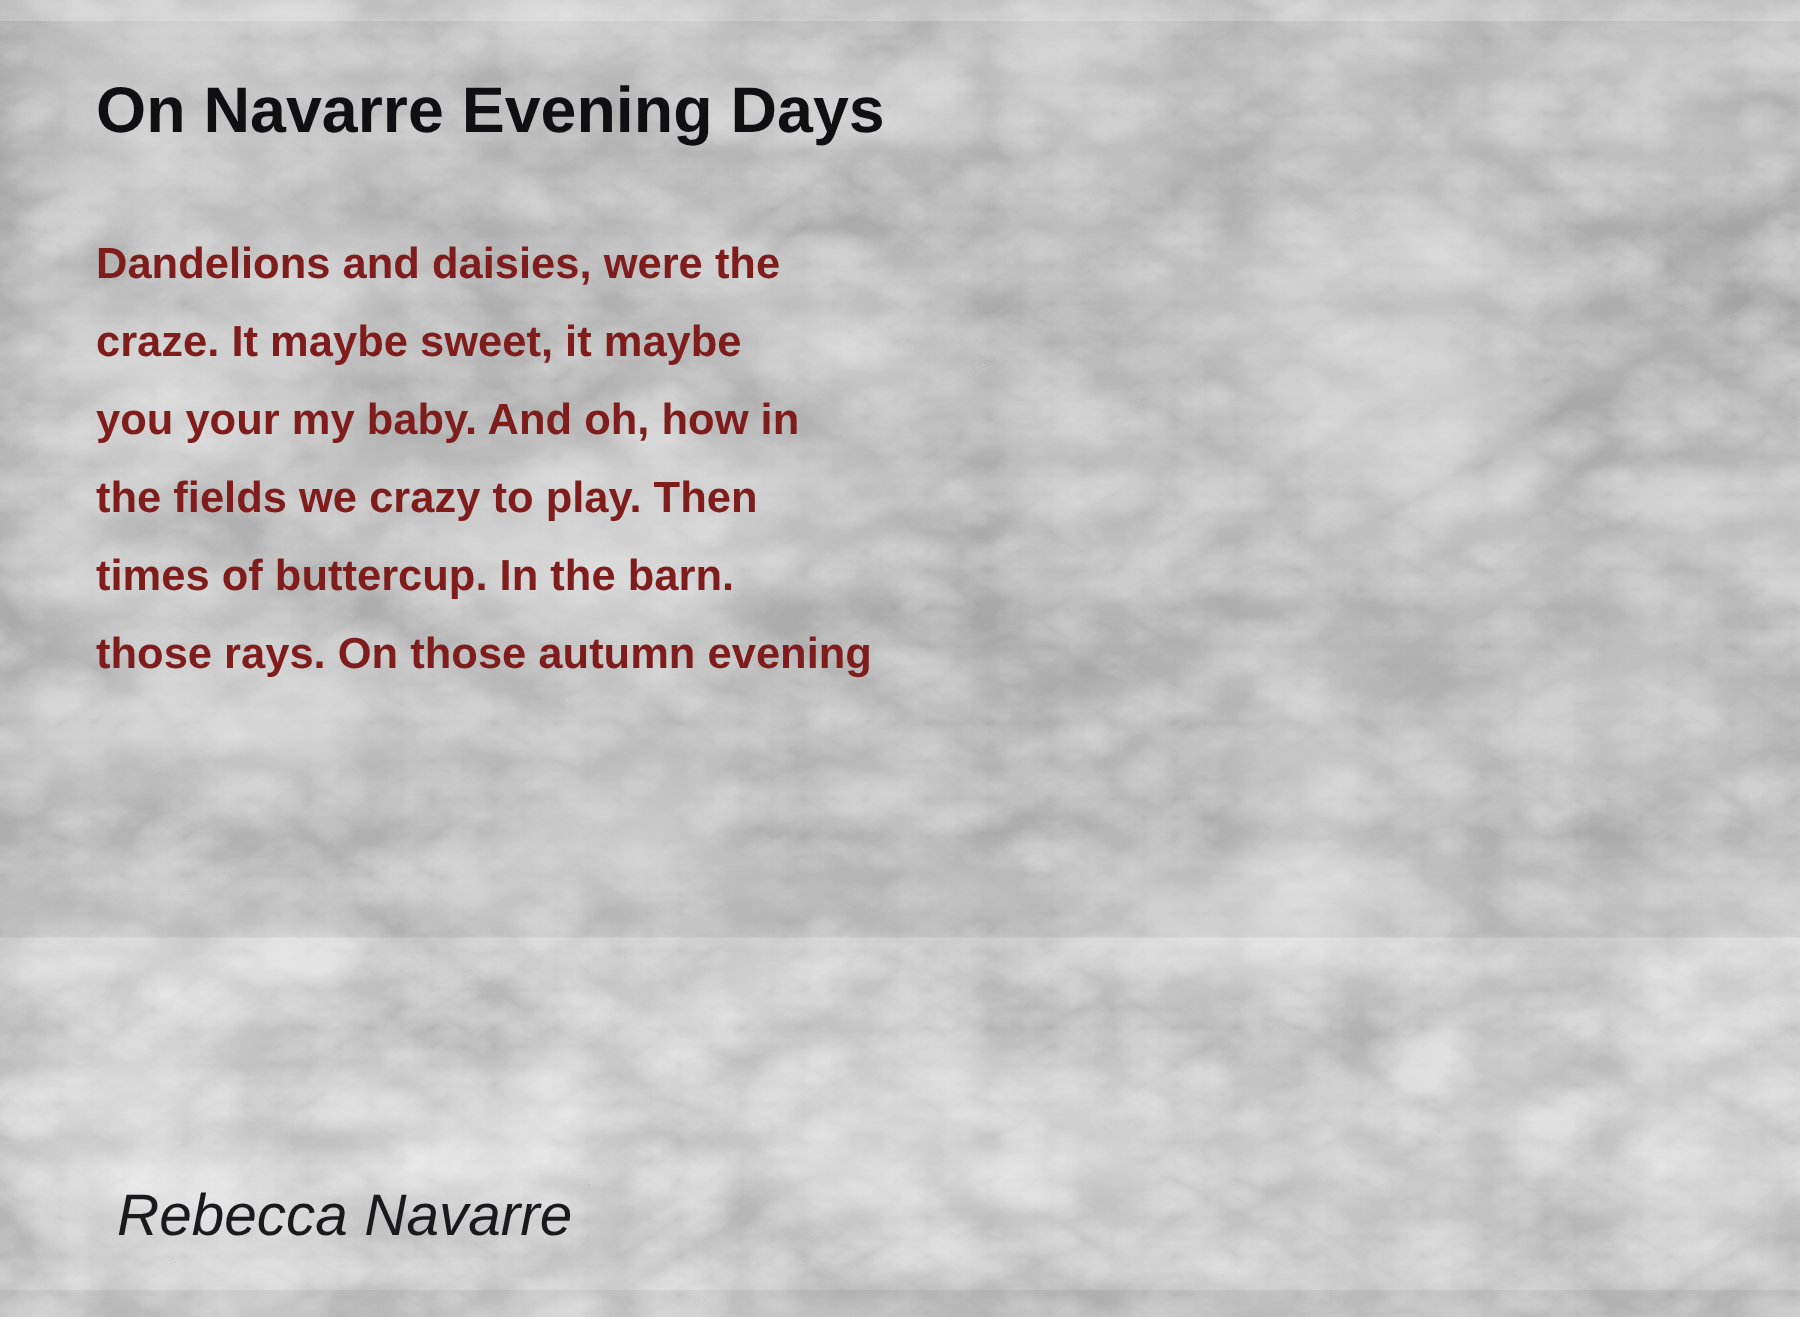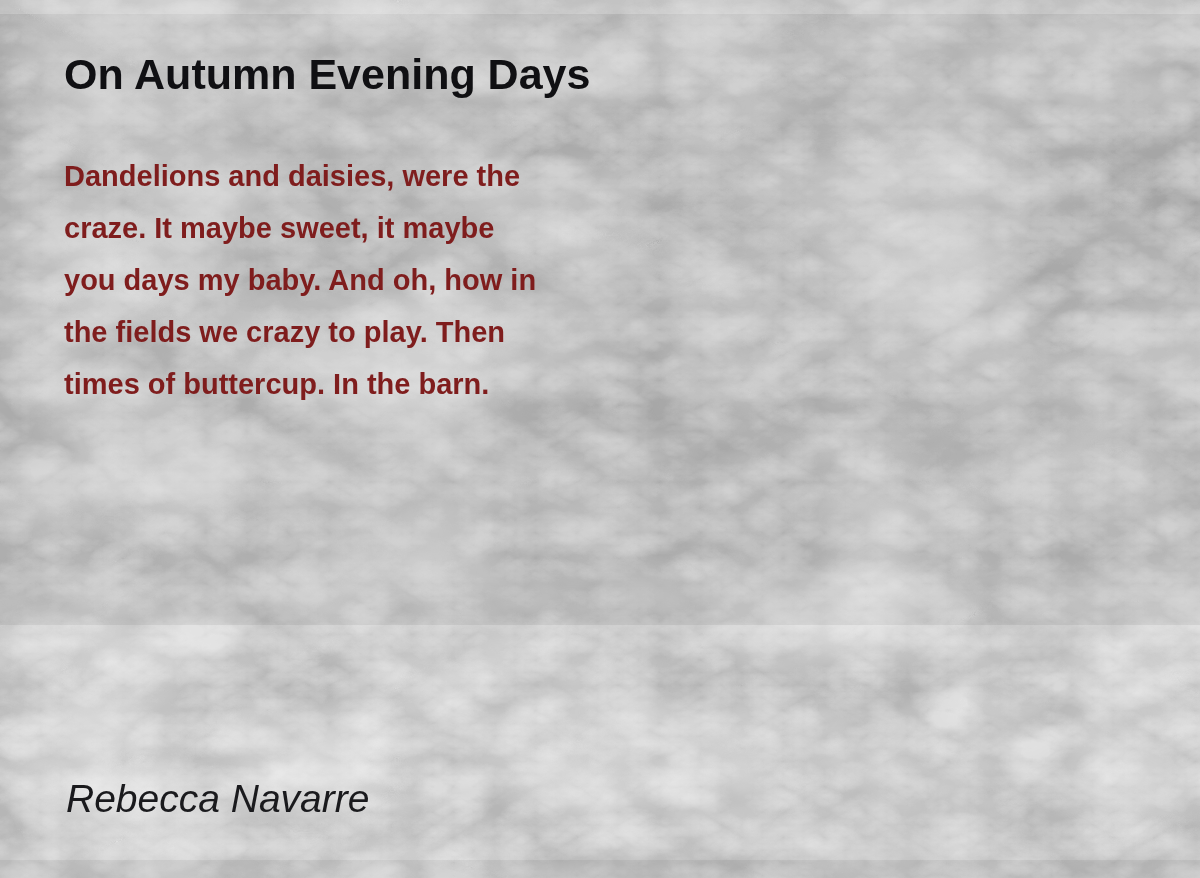--- a/index.html
+++ b/index.html
@@ -50,21 +50,21 @@
     color: #7f1d1d;
   }
   .poem-line {
     min-height: 52px;
     white-space: nowrap;
   }
   .author {
     position: absolute;
     top: 776px;
     left: 2px;
-    margin: 0;
+    margin: 12px;
     font-size: 39px;
     font-style: italic;
     font-weight: normal;
     line-height: 1.2;
     color: #1a1a1d;
     white-space: nowrap;
   }
 </style>
 </head>
 <body>
@@ -89,27 +89,28 @@
     <rect width="1200" height="878" fill="#d0d0d0"></rect>
     <rect width="1200" height="878" filter="url(#shade)" opacity="0.18"></rect>
     <rect width="1200" height="878" filter="url(#swirls)" opacity="0.5"></rect>
     <rect width="1200" height="878" filter="url(#fibers)" opacity="0.45"></rect>
     <rect x="0" y="0" width="1200" height="625" fill="#000000" opacity="0.06"></rect>
     <rect x="0" y="0" width="1200" height="14" fill="#ffffff" opacity="0.22"></rect>
     <rect x="0" y="860" width="1200" height="18" fill="#000000" opacity="0.05"></rect>
   </svg>
 
   <div class="content">
-    <h1 class="title">On Autumn Evening Days</h1>
+    <h1 class="title">On Navarre Evening Days</h1>
 
     <div class="poem">
       <div class="poem-line">Dandelions and daisies, were the</div>
       <div class="poem-line">craze. It maybe sweet, it maybe</div>
-      <div class="poem-line">you days my baby. And oh, how in</div>
+      <div class="poem-line">you your my baby. And oh, how in</div>
       <div class="poem-line">the fields we crazy to play. Then</div>
       <div class="poem-line">times of buttercup. In the barn.</div>
+      <div class="poem-line">those rays. On those autumn evening</div>
       <div class="poem-line"></div>
     </div>
 
     <p class="author">Rebecca Navarre</p>
   </div>
 
 </div>
 
 </body></html>

